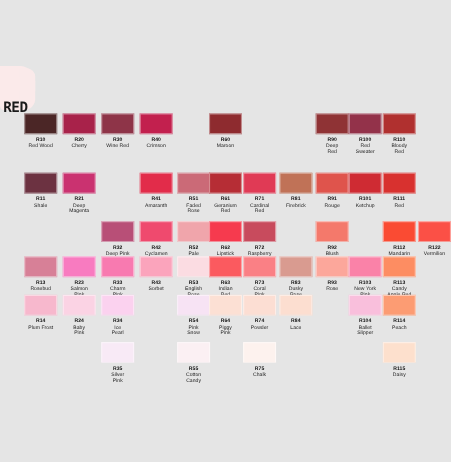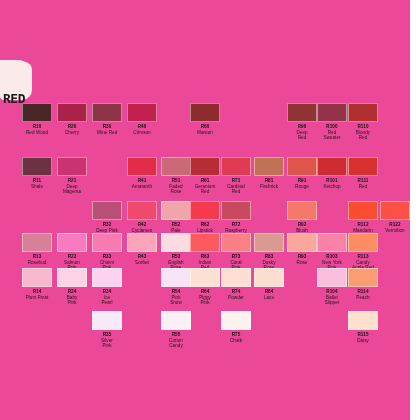--- a/index.html
+++ b/index.html
@@ -11,21 +11,21 @@
     width: 420px;
     height: 420px;
     font-family: "Liberation Sans", sans-serif;
     position: relative;
     overflow: hidden;
   }
   #chart-root {
     position: relative;
     width: 410px;
     height: 420px;
-    background: #ec4899;
+    background: #e5e5e5;
   }
   
   .corner-blob {
     position: absolute;
     left: 0px;
     top: 60px;
     width: 32px;
     height: 40px;
     background: #fbeaea;
     border-radius: 0 14px 10px 4px;

